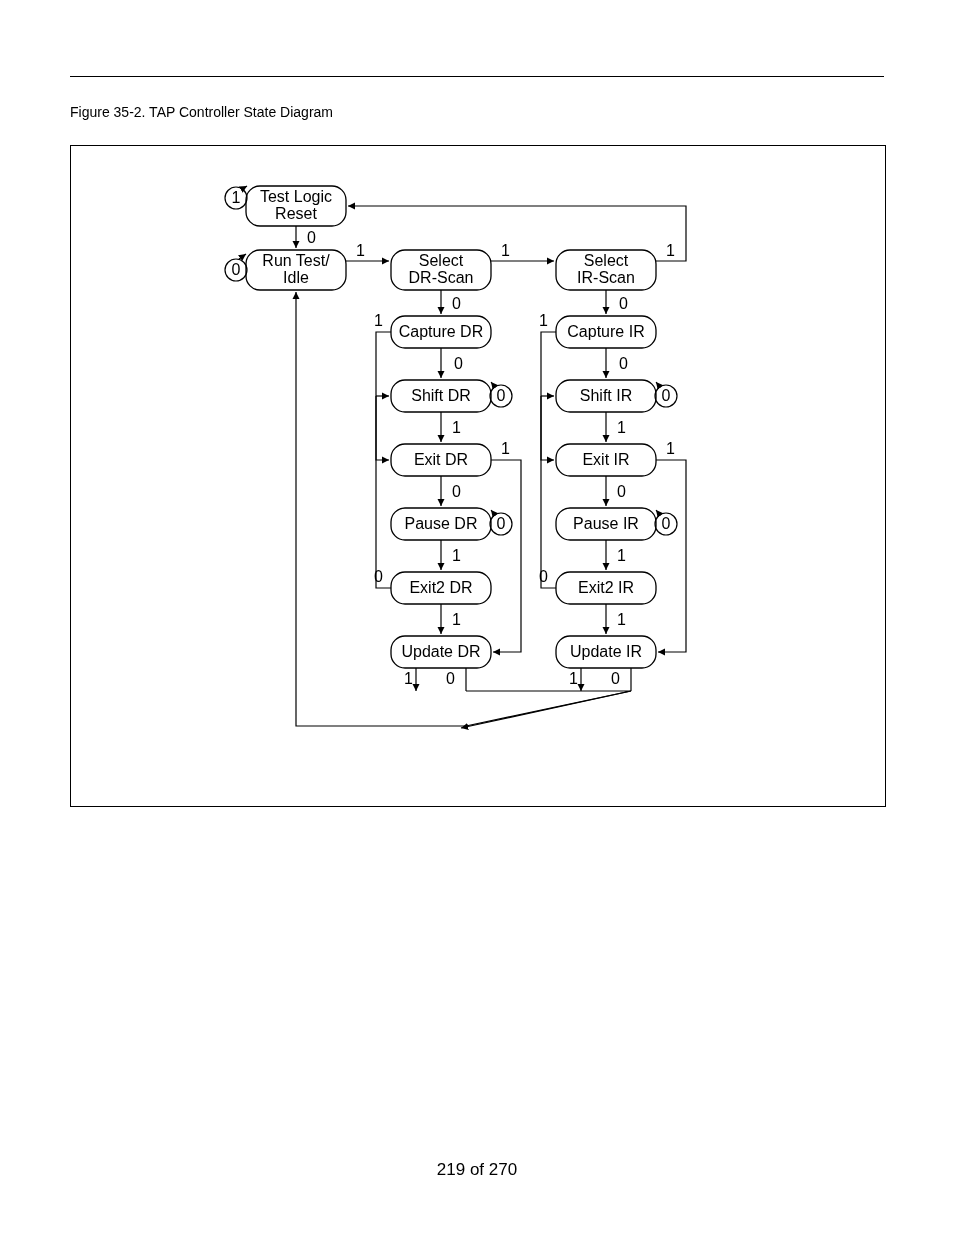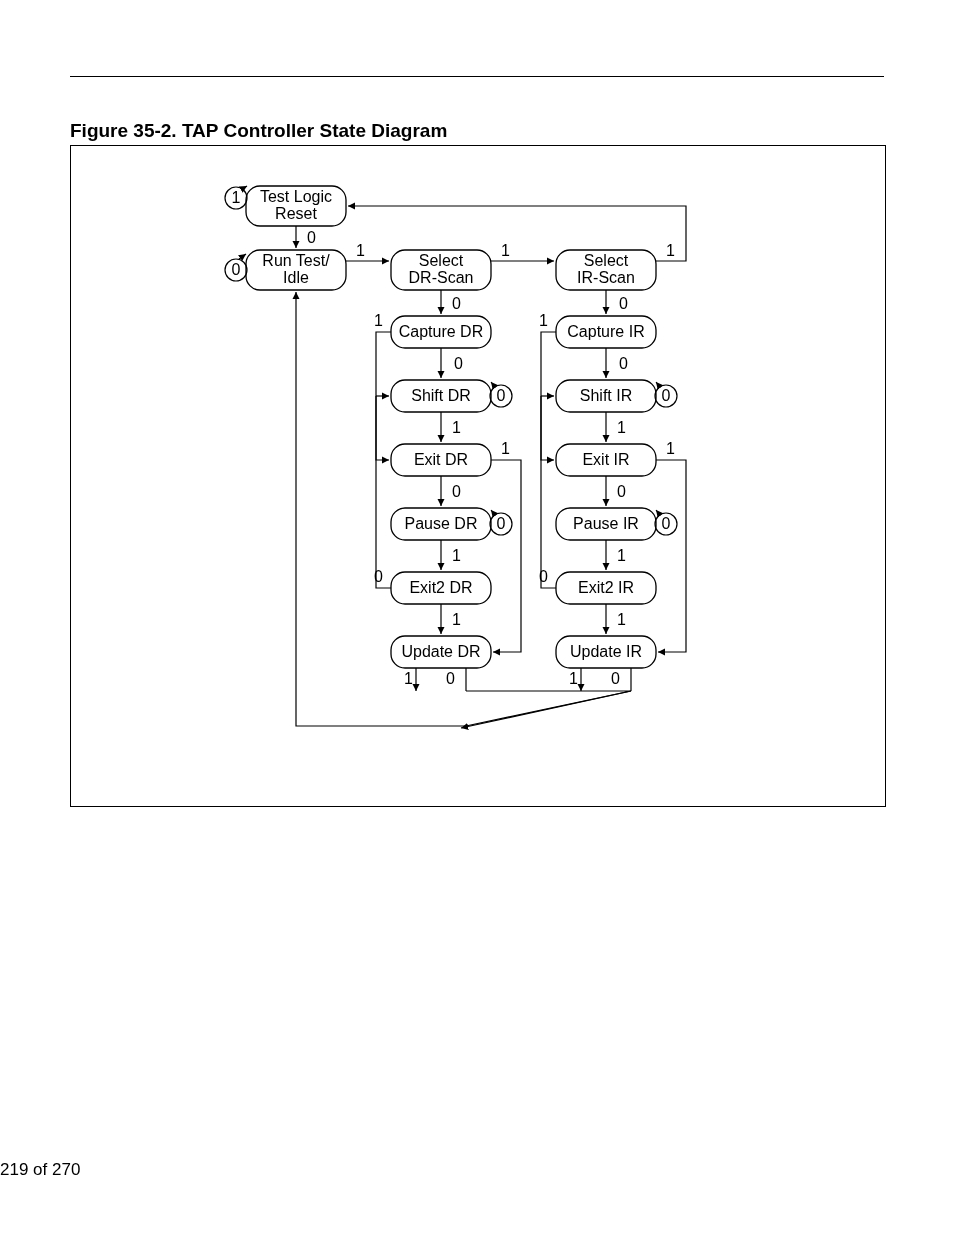--- a/index.html
+++ b/index.html
@@ -25,37 +25,37 @@
     position: absolute;
     top: 76px;
     left: 70px;
     right: 70px;
     border-top: 1.5px solid #000;
   }
   .figure-title {
     position: absolute;
     top: 104px;
     left: 70px;
-    font-size: 19px;
-    font-weight: bold;
-    margin-top: 16px;
+    font-size: 14px;
+    font-weight: normal;
   }
   .diagram-frame {
     position: absolute;
     top: 145px;
     left: 70px;
     width: 814px;
     height: 660px;
     border: 1.5px solid #000;
   }
   .footer-center {
     position: absolute;
     bottom: 55px;
     left: 0;
     right: 0;
+    text-align: center;
     font-size: 17px;
   }
   svg {
     position: absolute;
     top: 0;
     left: 0;
   }
   .state-label {
     font-size: 16px;
     font-family: Arial, sans-serif;

